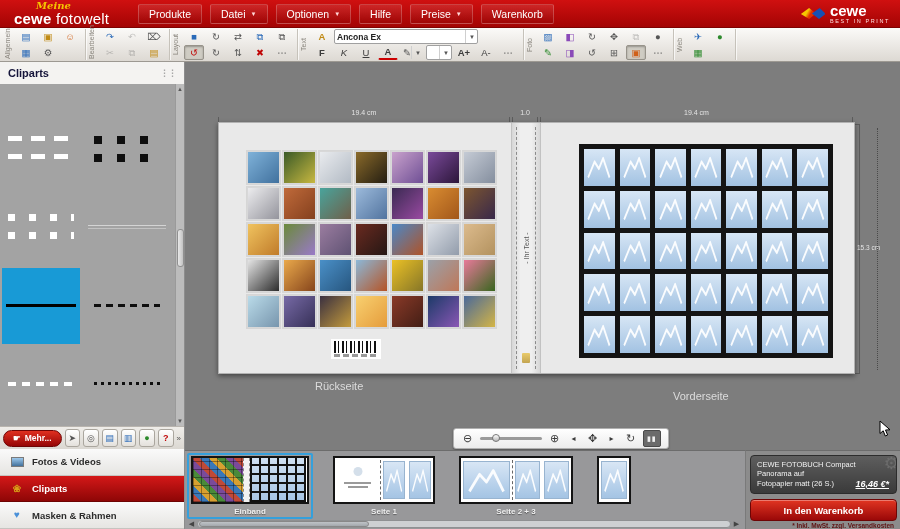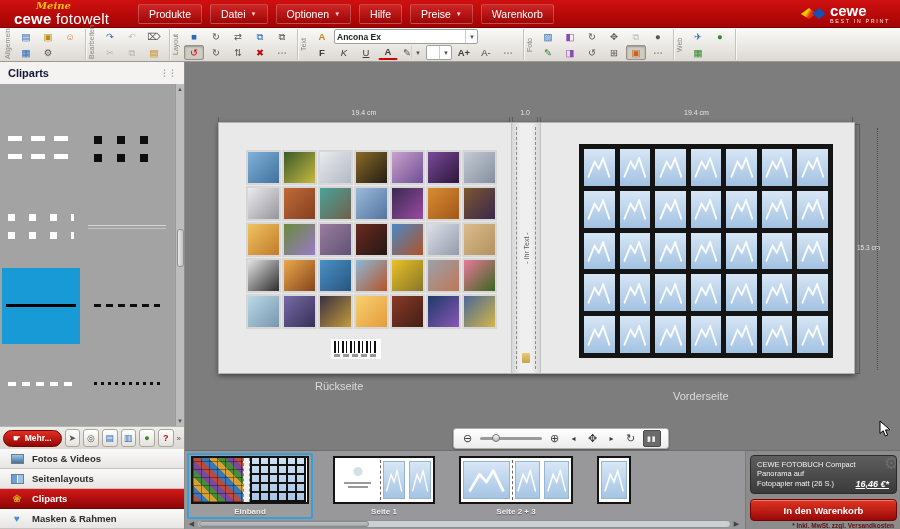--- a/index.html
+++ b/index.html
@@ -445,26 +445,20 @@
           <span class="cR fB">?</span>
         </button>
         <span class="sb-exp">»</span>
       </div>
     <nav class="sb-nav" id="sbnav">
         <div class="nav-item">
           <span class="ni">
             <span class="ic-photos"></span>
           </span>
           <span>Fotos &amp; Videos</span>
-        </div>
-        <div class="nav-item">
-          <span class="ni">
-            <span class="ic-layouts"></span>
-          </span>
-          <span>Seitenlayouts</span>
         </div>
         <div class="nav-item selected">
           <span class="ni">
             <span class="gl" style="color: rgb(216, 160, 24);">❀</span>
           </span>
           <span>Cliparts</span>
         </div>
         <div class="nav-item">
           <span class="ni">
             <span class="gl" style="color: rgb(74, 144, 216);">♥</span>

